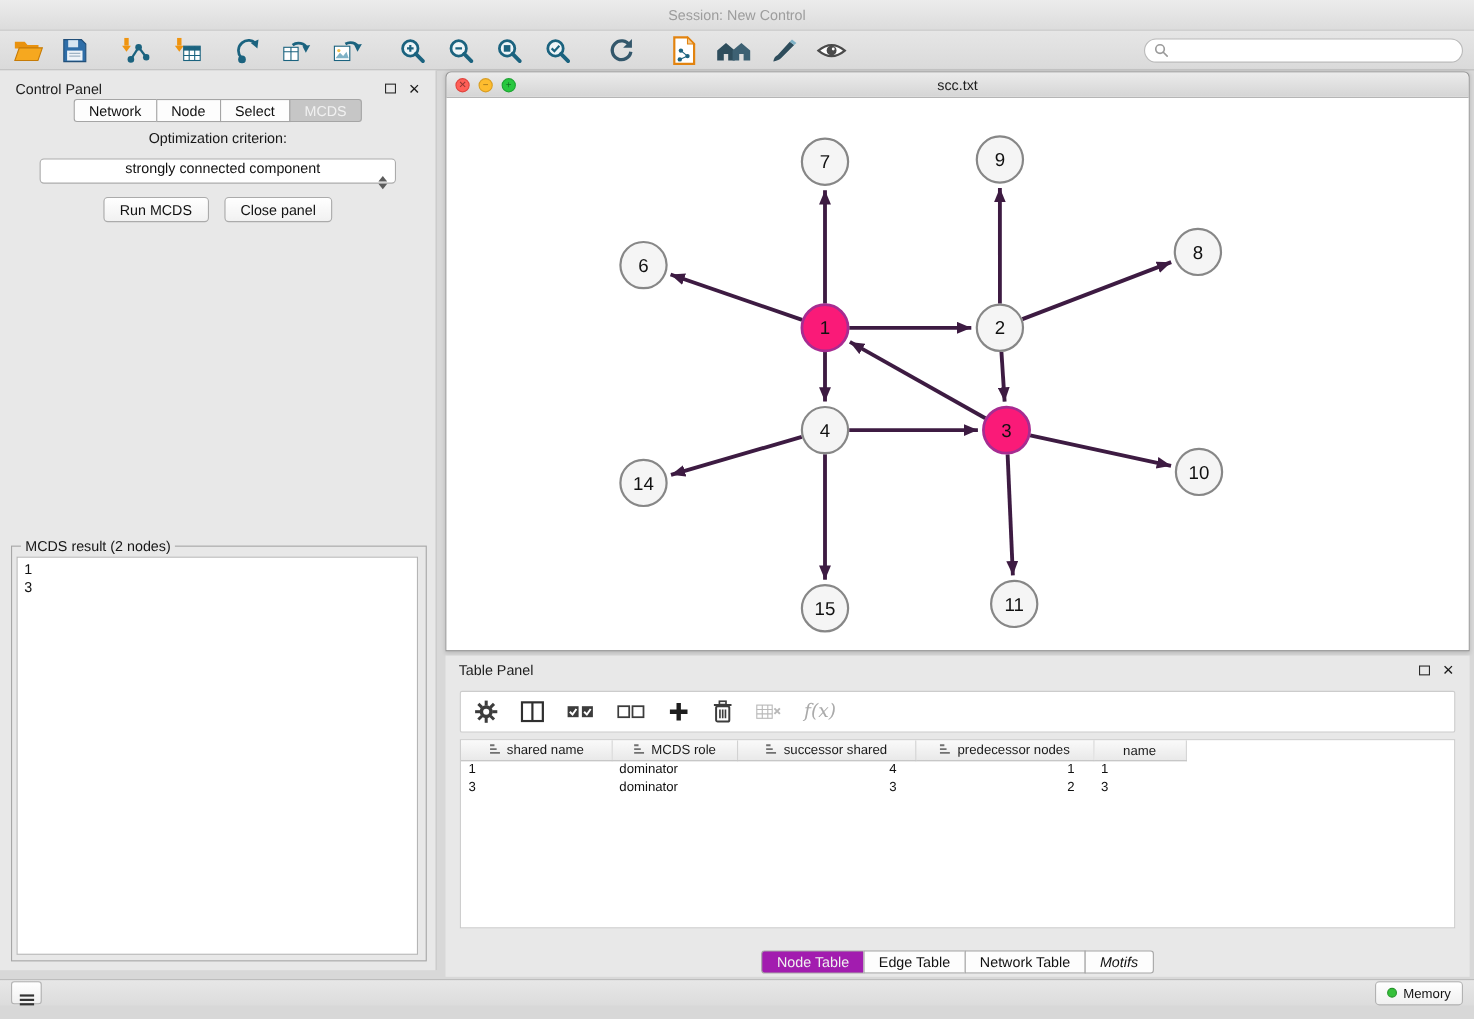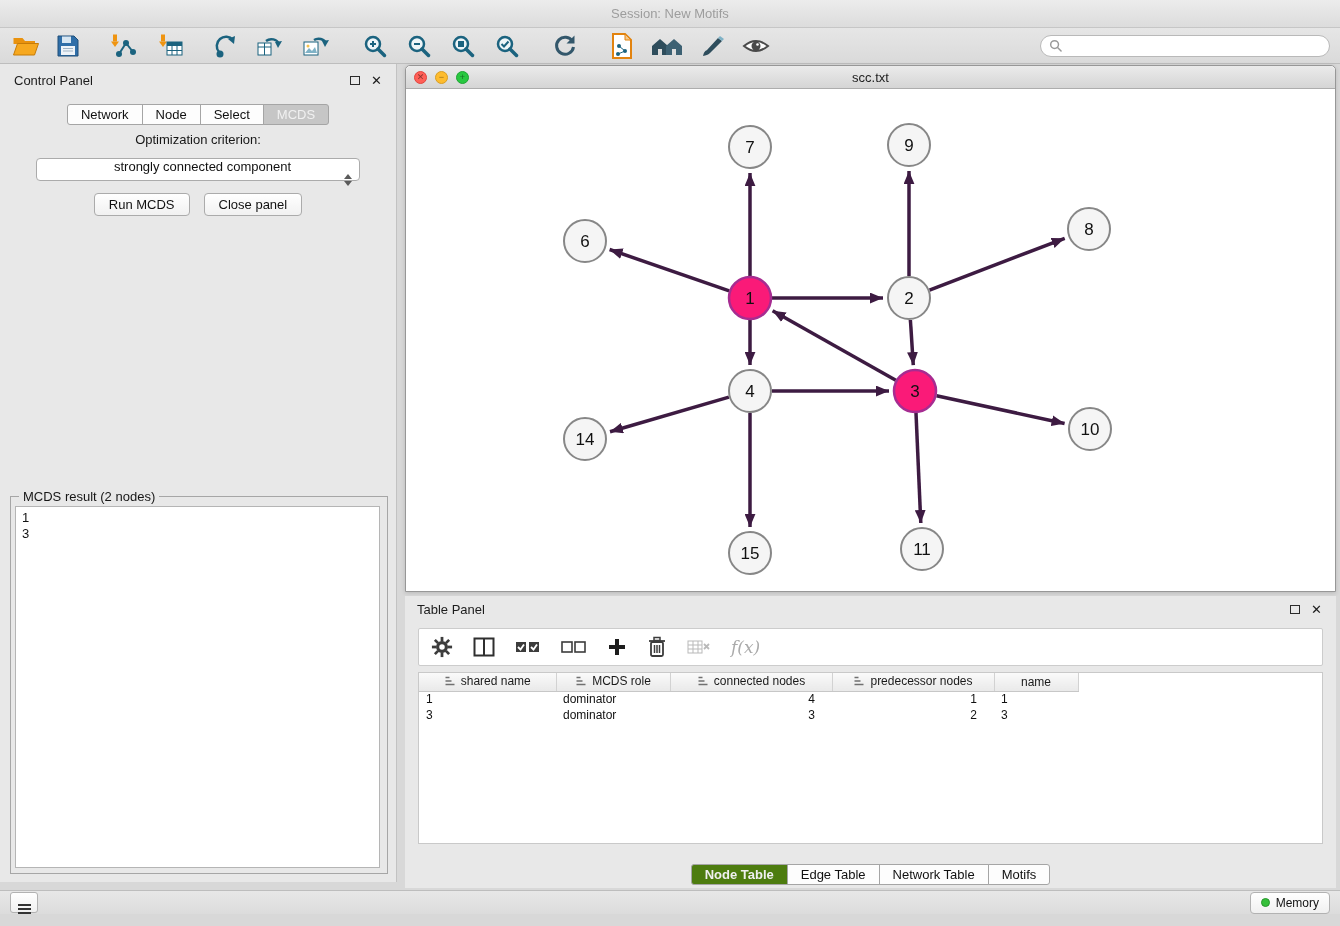--- a/index.html
+++ b/index.html
@@ -31,21 +31,21 @@
   .searchbox input { border: none; outline: none; background: transparent; flex: 1; font-size: 13px; margin-left: 5px; }
 
   
   .control-panel {
     position: absolute; left: 0; top: 64px; width: 397px; height: 818px;
     background: #e8e8e8; border-right: 1px solid #c2c2c2;
   }
   .cp-header { display: flex; align-items: center; padding: 9px 14px 0 14px; font-size: 13px; color: #1c1c1c; }
   .wc-box { width: 10px; height: 9px; border: 1.5px solid #2a2a2a; margin-left: auto; margin-right: 11px; }
   .wc-x { font-size: 13px; font-weight: bold; color: #1a1a1a; line-height: 1; }
-  .cp-tabs { display: flex; justify-content: center; margin-top: 16px; }
+  .cp-tabs { display: flex; justify-content: center; margin-top: 2px; }
   .cp-tab {
     padding: 2px 13px; font-size: 13px; background: #fdfdfd;
     border: 1px solid #a5a5a5; margin-left: -1px; color: #111;
   }
   .cp-tab:first-child { border-radius: 3px 0 0 3px; margin-left: 0; }
   .cp-tab:last-child { border-radius: 0 3px 3px 0; }
   .cp-tab.selected { background: #c6c6c6; color: #f1f1f1; }
   .opt-label { text-align: center; margin-top: 7px; font-size: 13px; color: #171717; }
   .dropdown {
     margin: 11px auto 0 auto; width: 324px; height: 23px; background: #ffffff;
@@ -121,22 +121,22 @@
   table.node-table th.filler { background: #ffffff; border-right: none; border-bottom: none; }
   table.node-table td { height: 16px; font-size: 12px; color: #111; white-space: nowrap; overflow: hidden; }
   td.al-left { text-align: left; padding-left: 7px; }
   td.al-right { text-align: right; padding-right: 17px; }
   .tp-tabs { position: absolute; left: 0; top: 268px; width: 931px; display: flex; justify-content: center; }
   .tp-tab {
     padding: 2px 13px; font-size: 13px; background: #fdfdfd;
     border: 1px solid #a5a5a5; margin-left: -1px; color: #111;
   }
   .tp-tab:first-child { border-radius: 3px 0 0 3px; margin-left: 0; }
-  .tp-tab:last-child { border-radius: 0 3px 3px 0; }
-  .tp-tab.selected { background: #4d7c0f; color: #f0f0f0; font-weight: bold; }
+  .tp-tab:last-child { border-radius: 0 3px 3px 0; font-style: italic; }
+  .tp-tab.selected { background: #a21caf; color: #f0f0f0; }
 
   
   .statusbar {
     position: absolute; left: 0; top: 890px; width: 1340px; height: 24px;
     background: linear-gradient(#e7e7e7, #dcdcdc); border-top: 1px solid #bdbdbd;
     display: flex; align-items: center; padding: 0 10px;
   }
   .sb-btn {
     width: 28px; height: 21px; background: linear-gradient(#ffffff, #f0f0f0);
     border: 1px solid #b2b2b2; border-radius: 3px;
@@ -149,21 +149,21 @@
     display: flex; align-items: center; gap: 6px; font-size: 12px; color: #111;
   }
   .mem-dot { width: 9px; height: 9px; border-radius: 50%; background: #35c03a; border: 1px solid #27962c; }
 </style>
 </head>
 <body>
 
 <div id="app">
 
   <div class="titlebar">
-    <span>Session: New Motifs</span>
+    <span>Session: New Control</span>
   </div>
 
   <div class="toolbar">
     <span class="tbtn" style="margin-left:12px">
       <svg width="28" height="24" viewBox="0 0 28 24">
         <path d="M1.5 4 h9 l2.5 3 h10 v3 h-21.5z" fill="#e9920e"></path>
         <path d="M1.5 21 L5.5 9.5 h21 L22.5 21z" fill="#f6a81f" stroke="#c67b07" stroke-width="1"></path>
       </svg>
     </span>
     <span class="tbtn" style="margin-left:16px">
@@ -518,21 +518,21 @@
             <th><span class="hdr">
               <svg width="12" height="11" viewBox="0 0 12 11">
                     <path d="M1.5 1.5 h4 M1.5 5 h6 M1.5 8.5 h9" stroke="#707070" stroke-width="1.6" fill="none"></path>
                   </svg>
               <span>MCDS role</span>
                 </span></th>
             <th><span class="hdr">
               <svg width="12" height="11" viewBox="0 0 12 11">
                     <path d="M1.5 1.5 h4 M1.5 5 h6 M1.5 8.5 h9" stroke="#707070" stroke-width="1.6" fill="none"></path>
                   </svg>
-              <span>connected nodes</span>
+              <span>successor shared</span>
                 </span></th>
             <th><span class="hdr">
               <svg width="12" height="11" viewBox="0 0 12 11">
                     <path d="M1.5 1.5 h4 M1.5 5 h6 M1.5 8.5 h9" stroke="#707070" stroke-width="1.6" fill="none"></path>
                   </svg>
               <span>predecessor nodes</span>
                 </span></th>
             <th><span class="hdr">
               <span>name</span>
                 </span></th>

